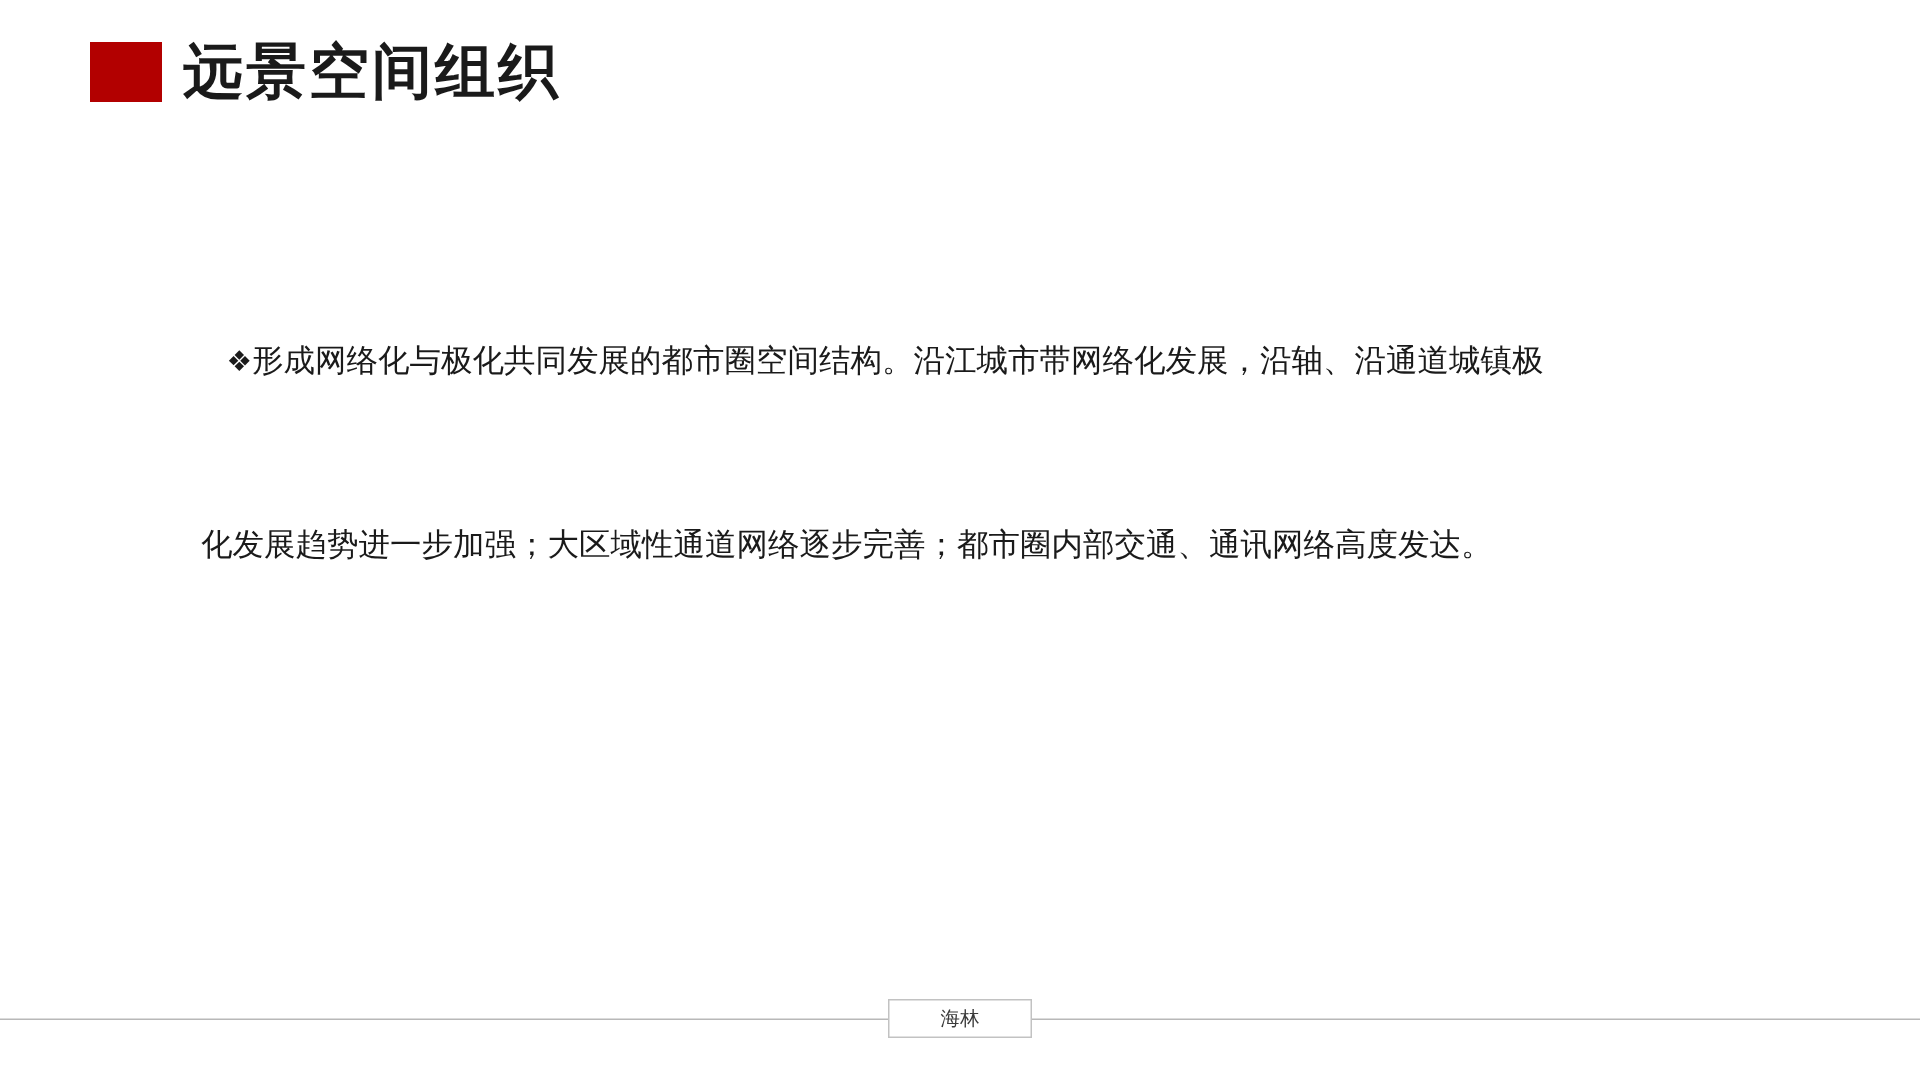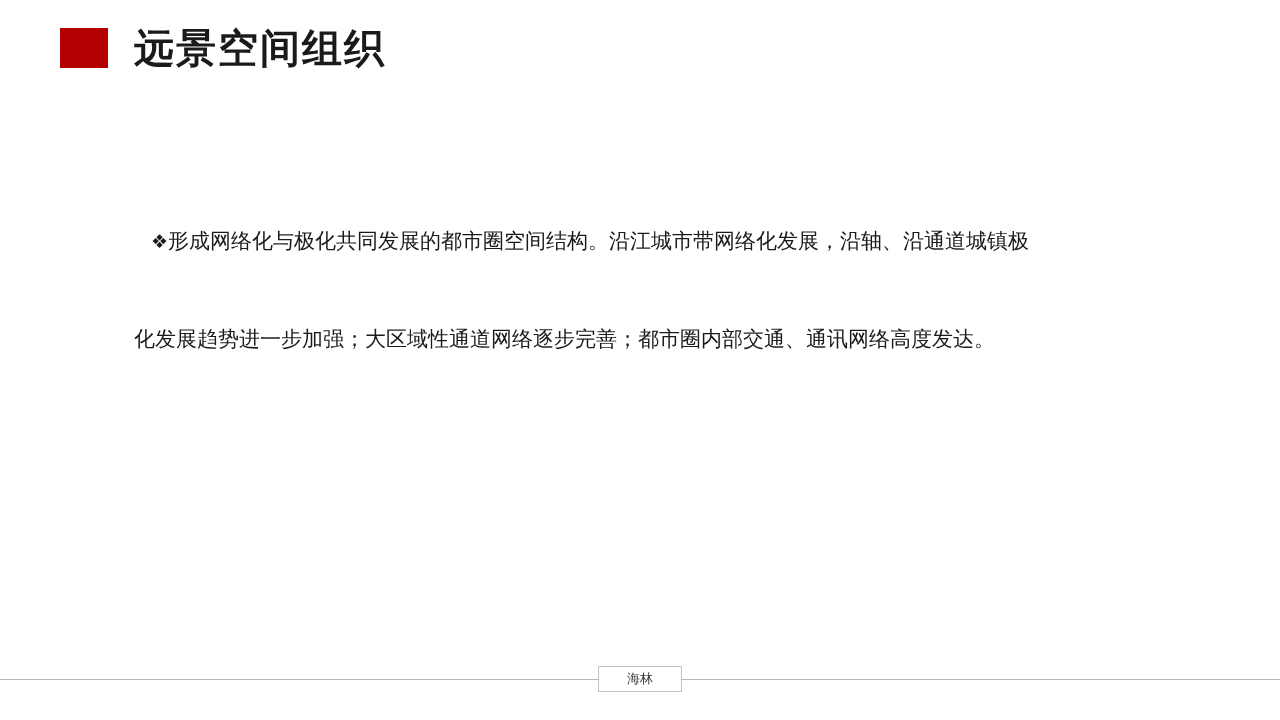--- a/index.html
+++ b/index.html
@@ -28,21 +28,21 @@
     display: flex;
     align-items: center;
   }
   .title-marker {
     width: 48px;
     height: 40px;
     background: #b20000;
     flex: 0 0 auto;
   }
   .title-text {
-    margin-left: 26px;
+    margin-left: 14px;
     font-size: 40px;
     font-weight: bold;
     color: #1a1a1a;
     letter-spacing: 2px;
     line-height: 1;
     white-space: nowrap;
   }
 
   
   .body-block {
@@ -54,21 +54,21 @@
   .para {
     font-size: 21px;
     color: #1a1a1a;
     line-height: 1.2;
   }
   .para-1 {
     white-space: nowrap;
     margin-left: 17px;
   }
   .para-2 {
-    margin-top: 72px;
+    margin-top: 97px;
     white-space: nowrap;
   }
   .bullet-glyph {
     font-size: 19px;
     color: #1a1a1a;
   }
 
   
   .footer {
     position: absolute;
@@ -79,21 +79,21 @@
     display: flex;
     align-items: center;
   }
   .footer-line {
     height: 1px;
     background: #b8b8b8;
     flex: 1 1 auto;
   }
   .footer-badge {
     flex: 0 0 auto;
-    width: 84px;
+    width: 96px;
     height: 26px;
     border: 1px solid #c2c2c2;
     background: #ffffff;
     display: flex;
     align-items: center;
     justify-content: center;
     font-size: 13px;
     color: #3a3a3a;
     box-sizing: border-box;
   }

